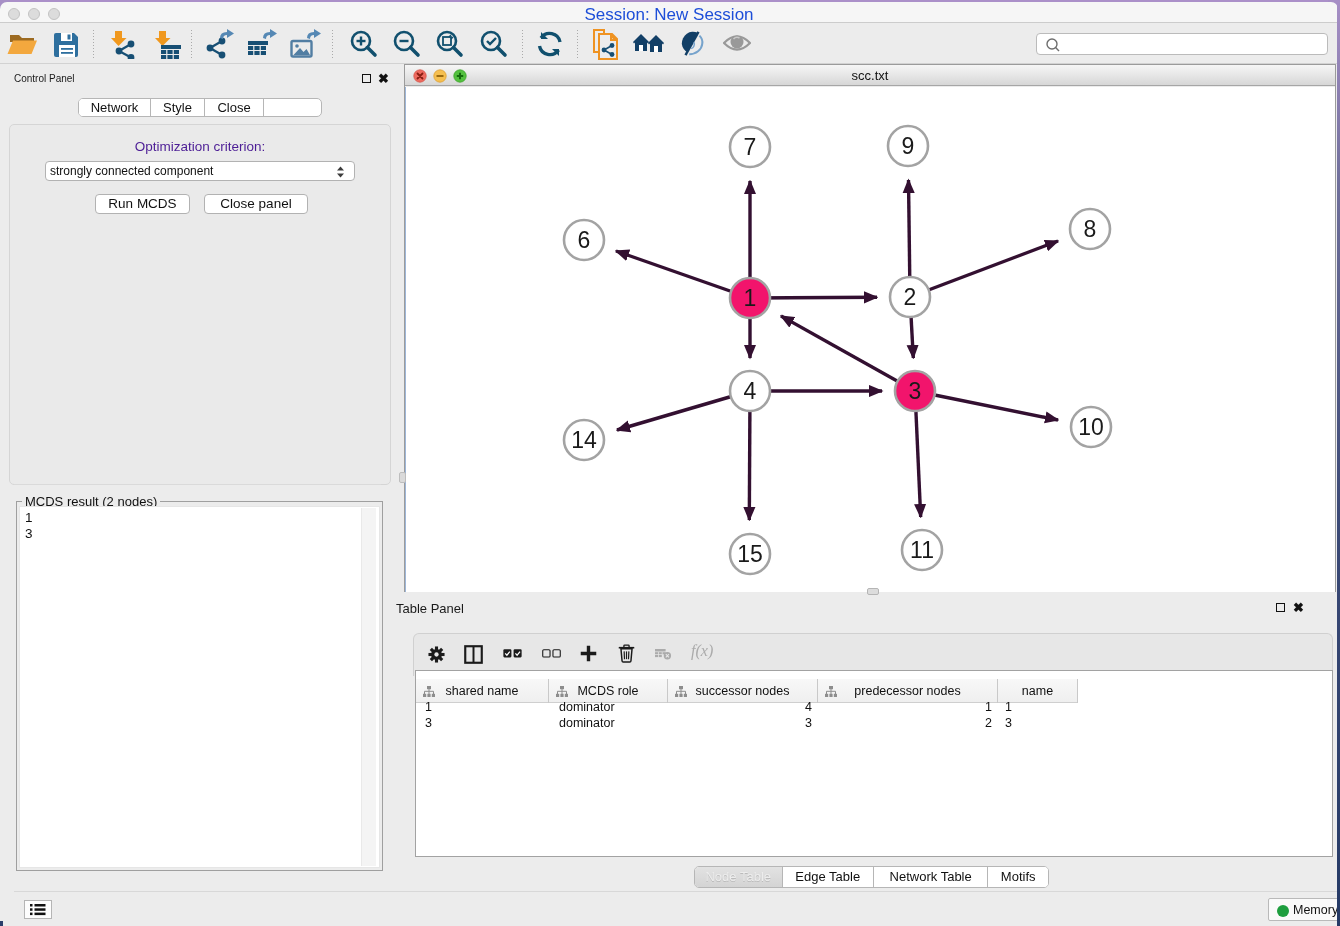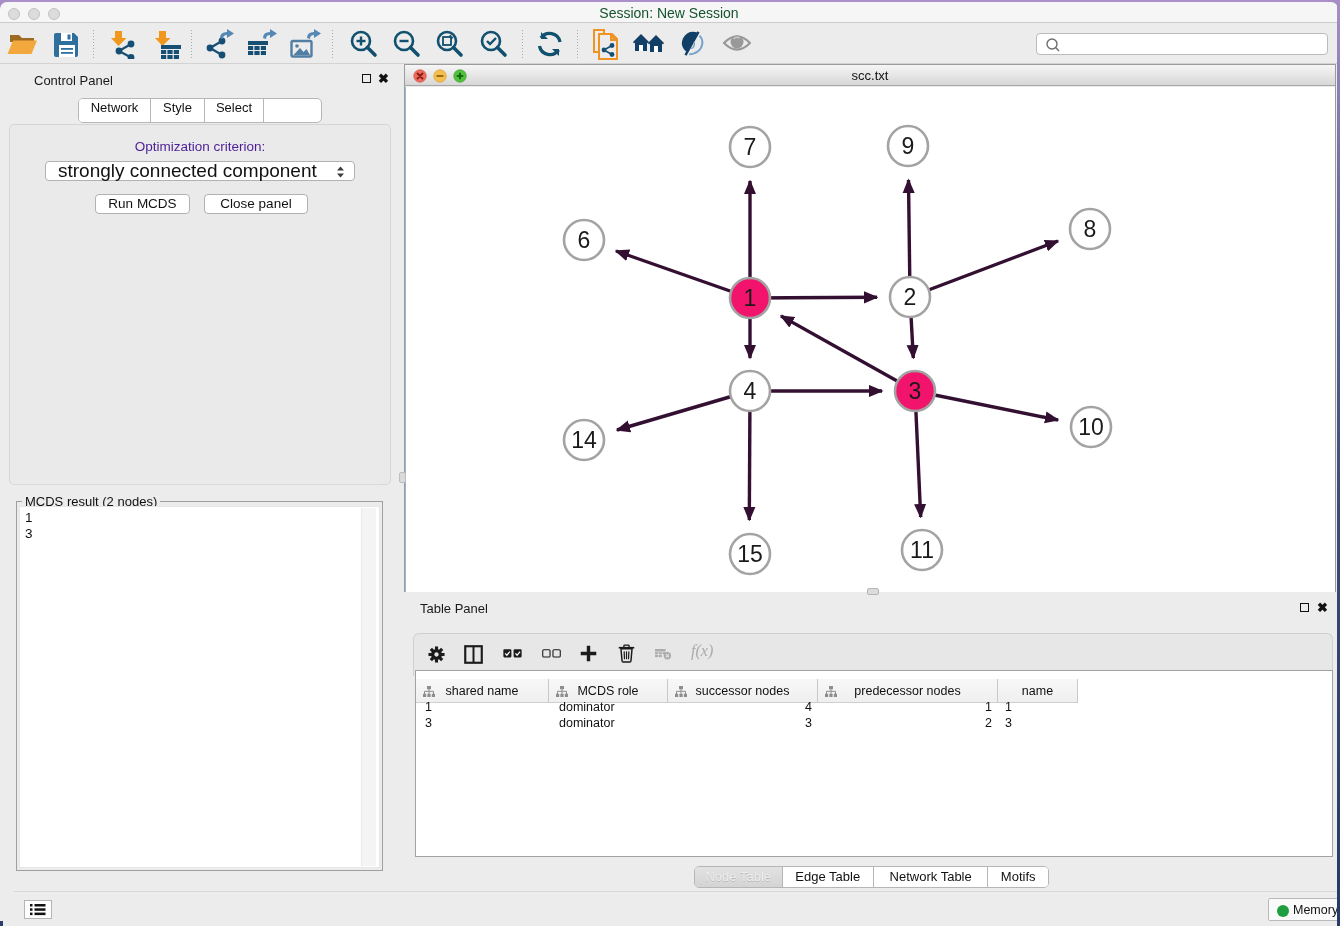--- a/index.html
+++ b/index.html
@@ -11,58 +11,58 @@
 #topstrip { left:0; top:0; width:1340px; height:2px; background:#ab90c9; }
 #rightstrip { right:0; top:0; width:3px; height:926px; background:linear-gradient(#a78fc6 0%, #6f6f9b 20%, #3c4a77 55%, #253a66 100%); }
 #corner-tl { left:0; top:0; width:10px; height:10px; background:#a78fc6; }
 #corner-tl:after { content:""; position:absolute; left:0; top:2px; width:10px; height:8px; background:#f6f6f6; border-top-left-radius:7px; }
 #corner-tr { right:0; top:0; width:12px; height:12px; background:#a78fc6; }
 #corner-tr:after { content:""; position:absolute; right:2px; top:2px; width:10px; height:10px; background:#f6f6f6; border-top-right-radius:7px; }
 
 
 #titlebar { left:0; top:2px; width:1338px; height:21px; background:#f6f6f6; border-bottom:1px solid #cccccc; }
 .tl-gray { position:absolute; top:6px; width:12px; height:12px; border-radius:50%; background:#dcdcdc; border:1px solid #c3c3c3; }
-#title-text { position:absolute; top:3px; left:0; width:100%; text-align:center; font-size:14px; color:#14532d; }
+#title-text { position:absolute; top:3px; left:0; width:100%; text-align:center; font-size:17px; color:#1d4ed8; }
 
 
 #toolbar { left:0; top:24px; width:1338px; height:40px; background:#ececec; border-bottom:1px solid #d2d2d2; }
 .tsep { position:absolute; top:6px; height:28px; width:1px; background-image:linear-gradient(#aaa 1px, transparent 1px); background-size:1px 3px; }
 #searchbox { position:absolute; left:1036px; top:9px; width:292px; height:22px; background:#fff; border:1px solid #bbb; border-radius:4px; }
 
 
 #cp-head { left:0; top:64px; width:393px; height:34px; }
-#cp-title { position:absolute; left:14px; top:9px; font-size:13px; color:#1a1a1a;margin-left:20px; }
+#cp-title { position:absolute; left:14px; top:9px; font-size:10px; color:#1a1a1a; }
 .float-ico { position:absolute; width:9px; height:9px; border:1.5px solid #111; background:transparent; }
 .close-x { position:absolute; font-size:13px; font-weight:bold; color:#111; line-height:12px; }
 
 .tabbar { position:absolute; display:flex; border:1px solid #b6b6b6; border-radius:5px; overflow:hidden; background:#fff; }
 .tab { font-size:13px; color:#111; text-align:center; background:#fff; border-right:1px solid #b6b6b6; line-height:17px; }
 .tab:last-child { border-right:none; }
 .tab.sel { background:linear-gradient(#e2e2e2,#d4d4d4); color:#ededed; text-shadow:0 1px 0 #bbb; }
 
 #cp-content { left:9px; top:124px; width:382px; height:361px; background:#eaeaea; border:1px solid #d5d5d5; border-radius:5px; }
 #opt-label { position:absolute; left:0; top:14px; width:100%; text-align:center; font-size:13.5px; color:#4c1d95; }
-#dropdown { position:absolute; left:35px; top:36px; width:310px; height:20px; background:#fff; border:1px solid #b2b2b2; border-radius:4px; font-size:19px; color:#111; line-height:18px; padding-left:12px; }
+#dropdown { position:absolute; left:35px; top:36px; width:310px; height:20px; background:#fff; border:1px solid #b2b2b2; border-radius:4px; font-size:12px; color:#111; line-height:18px; padding-left:4px; }
 .btn { position:absolute; height:20px; background:#fff; border:1px solid #b2b2b2; border-radius:4px; font-size:13.5px; color:#111; text-align:center; line-height:18px; }
 
 #fieldset { left:16px; top:501px; width:367px; height:370px; border:1px solid #9f9f9f; }
 #fieldset-legend { position:absolute; left:5px; top:-8px; background:#ececec; font-size:13px; color:#111; padding:0 3px; }
 #fieldset-inner { position:absolute; left:2px; top:4px; width:361px; height:362px; background:#fff; border:1px solid #e6e6e6; }
 #fs-scroll { position:absolute; right:3px; top:1px; width:15px; height:358px; background:#f4f4f4; border-left:1px solid #e9e9e9; }
 #fs-text { position:absolute; left:5px; top:3px; font-size:13.5px; color:#111; line-height:16px; }
 
 
 #netwin { left:404px; top:64px; width:932px; height:528px; border:1px solid #9b9b9b; border-bottom:none; }
 #net-titlebar { position:absolute; left:0; top:0; width:930px; height:21px; background:linear-gradient(#f6f6f6,#d7d7d7); border-bottom:1px solid #a6a6a6; }
 #net-title { position:absolute; top:3px; left:0; width:100%; text-align:center; font-size:13px; color:#111; }
 #net-canvas { position:absolute; left:0; top:22px; width:930px; height:505px; background:#fff; border-left:1px solid #9db6d8; }
 #graph { transform: translateZ(0); }
 
 
-#tp-head { left:404px; top:592px; width:936px; height:32px; }
+#tp-head { left:380px; top:592px; width:936px; height:32px; }
 #tp-title { position:absolute; left:16px; top:9px; font-size:13px; color:#1a1a1a; }
 #tp-toolbar { left:413px; top:627px; width:920px; height:43px; background:#e7e7e7; border:1px solid #d0d0d0; border-bottom:none; border-radius:6px 6px 0 0;margin-top:6px; }
 #tp-table { left:415px; top:670px; width:918px; height:187px; background:#fff; border:1px solid #a2a2a2; }
 .th-row { position:absolute; left:0; top:8px; height:24px; background:linear-gradient(#f8f8f8,#efefef); border-bottom:1px solid #cfcfcf; }
 .th-cell { position:absolute; top:0; height:24px; border-right:1px solid #c9c9c9; font-size:12.5px; color:#111; text-align:center; line-height:24px; }
 .td { position:absolute; font-size:12.5px; color:#111; line-height:16px; }
 .hico { position:absolute; left:7px; top:7px; width:12px; height:11px; fill:#8d8d8d; }
 
 #tp-tabs { left:694px; top:866px; }
 #tp-tabs .tab { line-height:20px; }
@@ -223,24 +223,24 @@
       <line x1="12.6" y1="12.6" x2="16" y2="16" stroke="#6e6e6e" stroke-width="1.4"></line>
     </svg>
   </div>
 </div>
 
 <div class="abs" id="cp-head">
   <div id="cp-title">Control Panel</div>
   <div class="float-ico" style="left:362px; top:10px;"></div>
   <div class="close-x" style="left:378px; top:9px;">✖</div>
 </div>
-<div class="tabbar" style="left:78px; top:98px; width:244px; height:25px;">
+<div class="tabbar" style="left:78px; top:98px; width:244px; height:19px;">
   <div class="tab" style="width:72px;">Network</div>
   <div class="tab" style="width:54px;">Style</div>
-  <div class="tab" style="width:59px;">Select</div>
+  <div class="tab" style="width:59px;">Close</div>
   <div class="tab sel" style="width:57px;margin-top:28px;">MCDS</div>
 </div>
 <div class="abs" id="cp-content">
   <div id="opt-label">Optimization criterion:</div>
   <div id="dropdown">strongly connected component
     <svg width="9" height="12" viewBox="0 0 9 12" style="position:absolute; right:9px; top:4px;">
       <path d="M1,4.4 L4.5,0.5 L8,4.4 Z" fill="#3c3c3c"></path>
       <path d="M1,7.6 L4.5,11.5 L8,7.6 Z" fill="#3c3c3c"></path>
     </svg>
   </div>

